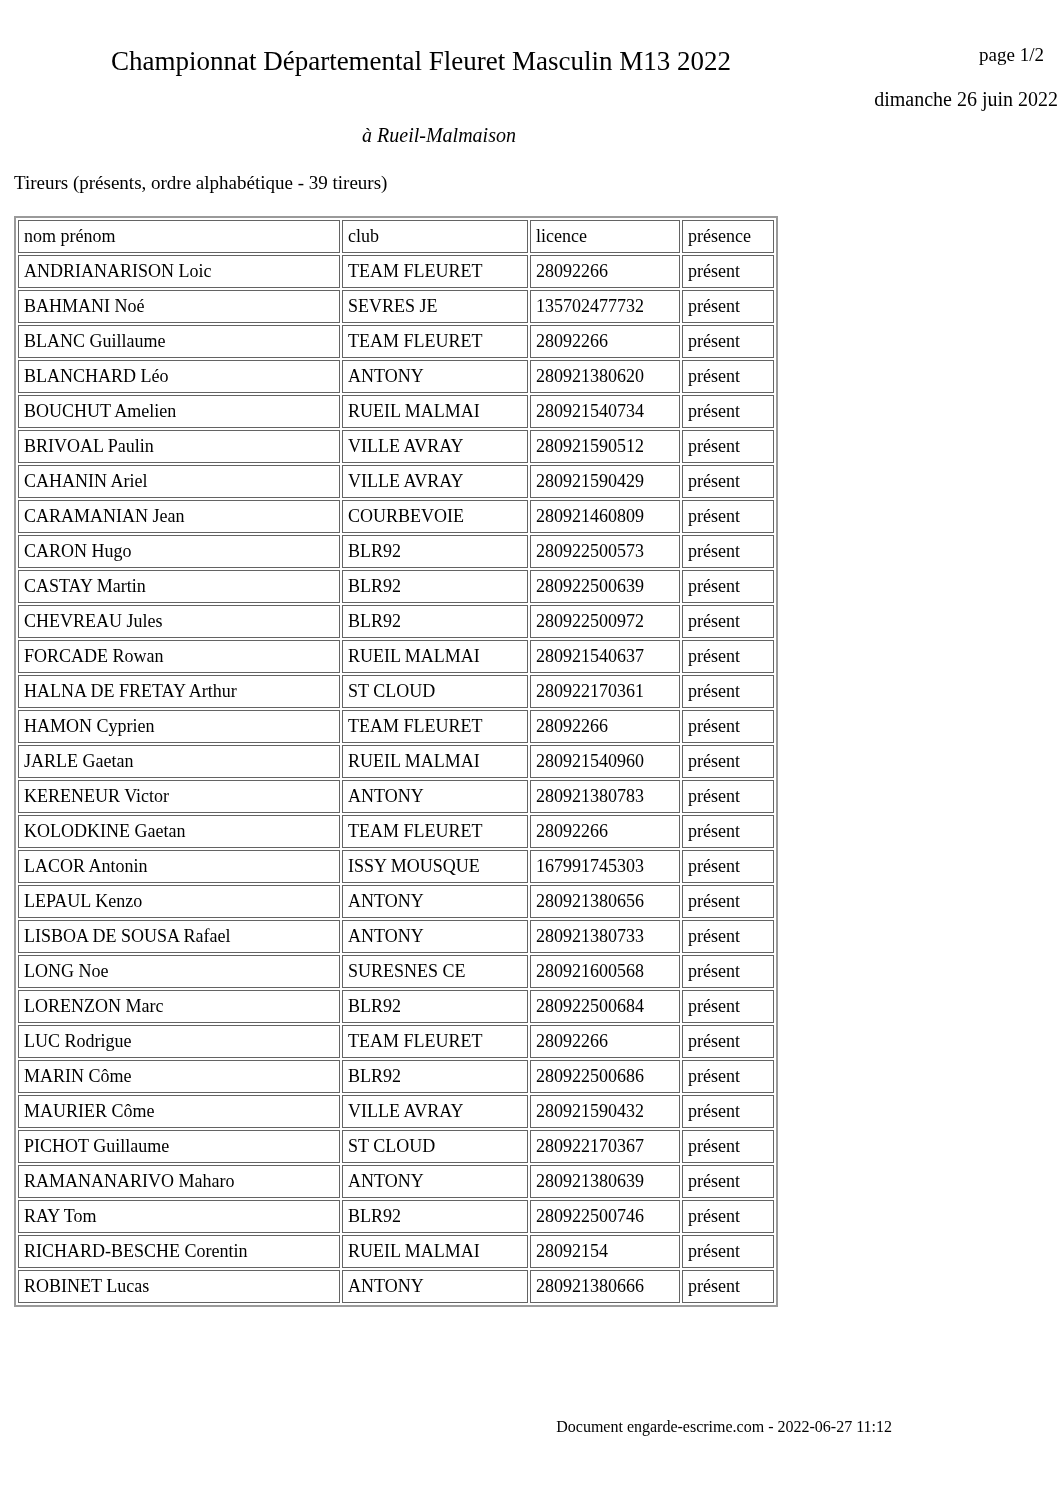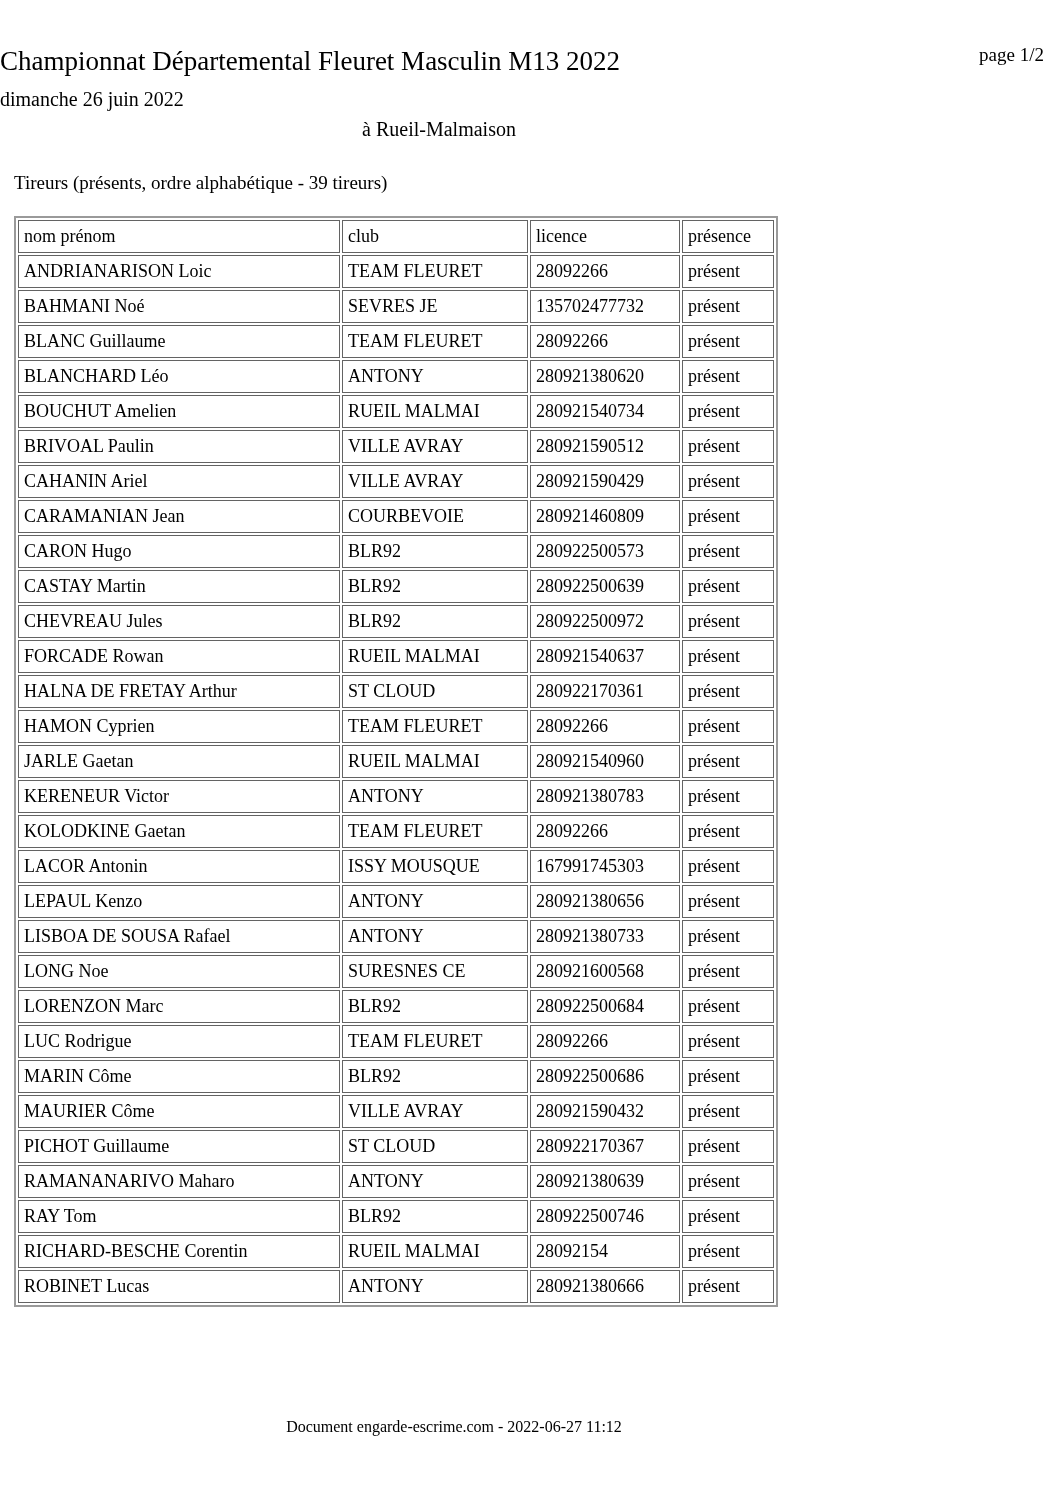--- a/index.html
+++ b/index.html
@@ -20,40 +20,41 @@
     position: absolute;
     top: 44px;
     right: 14px;
     font-size: 19px;
   }
   .doc-title {
     position: absolute;
     top: 46px;
     left: 0;
     width: 842px;
-    text-align: left;
+    text-align: center;
     font-size: 27px;
     font-weight: normal;
     margin: 0;
   }
   .date-line {
     position: absolute;
     top: 88px;
     left: 0;
     width: 1058px;
-    text-align: left;
+    text-align: right;
     font-size: 20px;
   }
   .location-line {
     position: absolute;
-    top: 118px;
+    top: 124px;
     left: 0;
     width: 878px;
     text-align: center;
     font-size: 20px;
+    font-style: italic;
   }
   .section-label {
     position: absolute;
     top: 172px;
     left: 14px;
     font-size: 19px;
   }
   table.attendance {
     position: absolute;
     top: 216px;
@@ -73,23 +74,23 @@
     box-sizing: border-box;
     font-weight: normal;
     text-align: left;
     vertical-align: middle;
     overflow: hidden;
     white-space: nowrap;
   }
   .footer-line {
     position: absolute;
     top: 1418px;
-    left: 8px;
+    left: 0;
     width: 892px;
-    text-align: center;
+    text-align: right;
     font-size: 16px;
   }
 </style>
 </head>
 <body>
 
 <div class="page">
 
   <div class="page-indicator">page 1/2</div>
 

